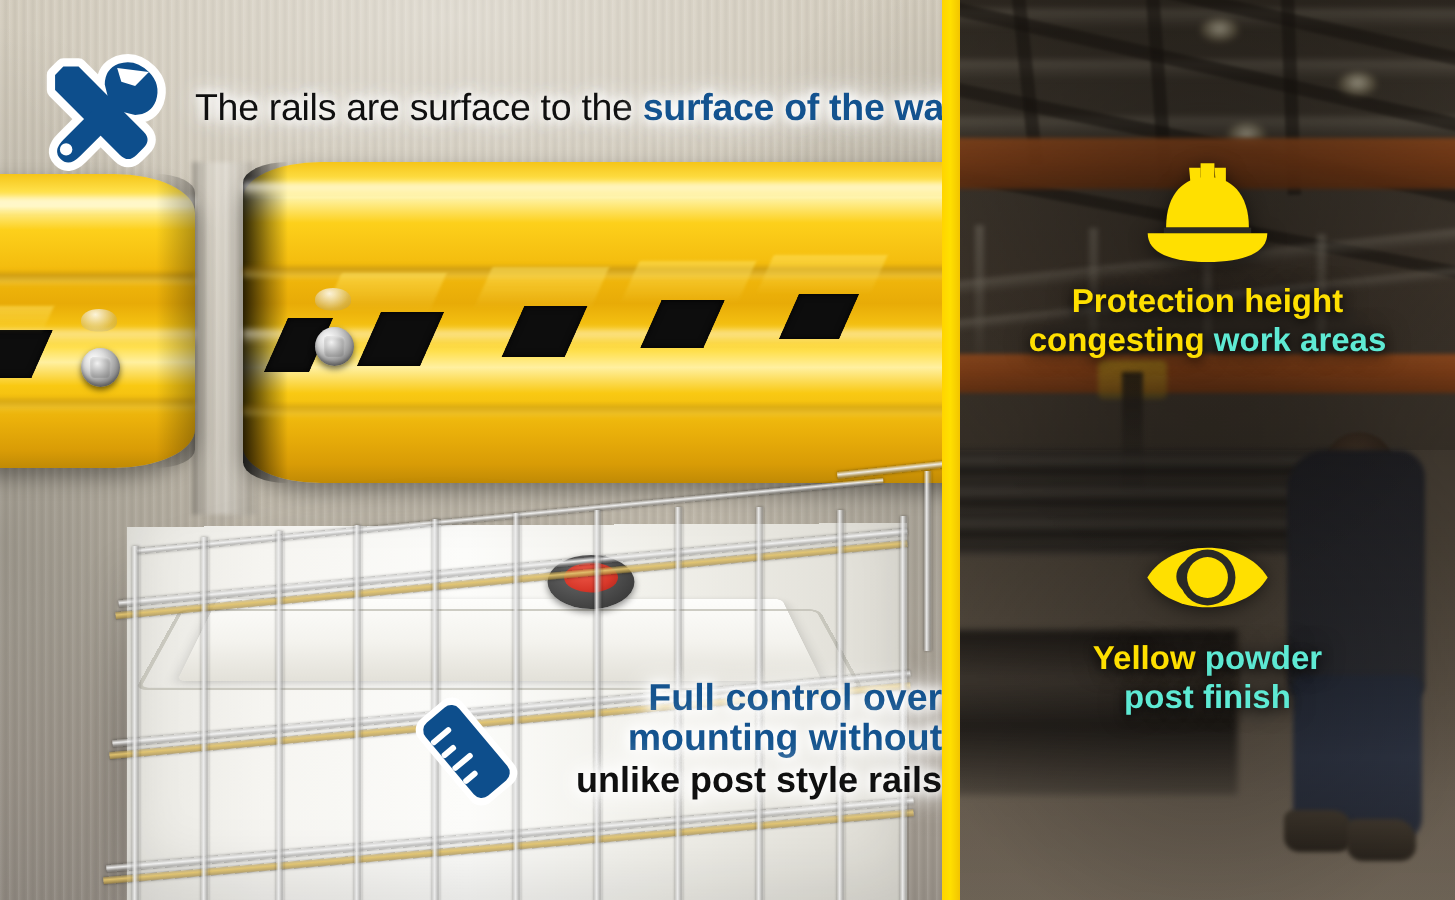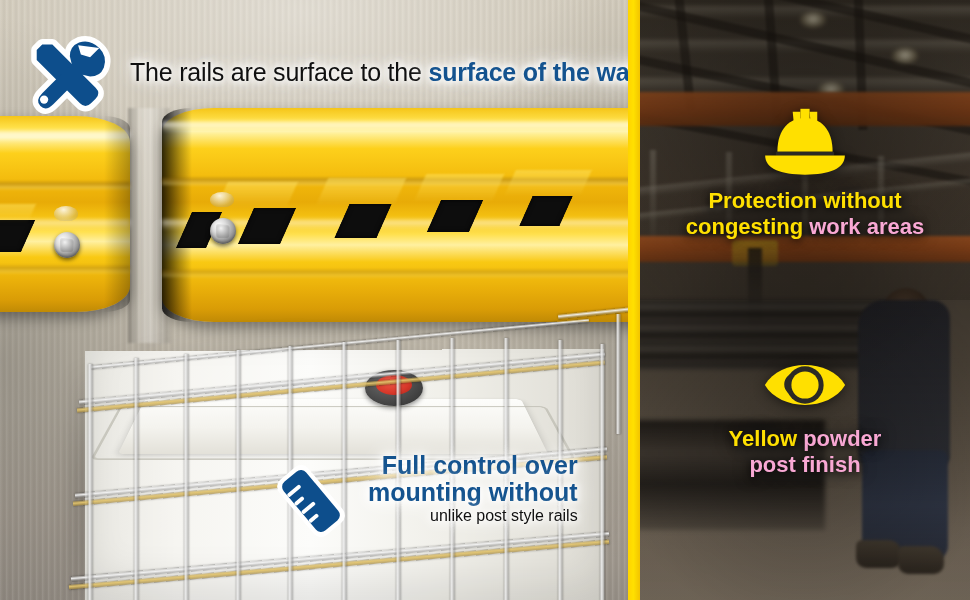--- a/index.html
+++ b/index.html
@@ -329,42 +329,42 @@
     display:flex; align-items:flex-start; gap:14px;
     z-index:20;
   }
   #bottom-text { text-align:right; }
   #bottom-text .line1,
   #bottom-text .line2 {
     font-size:25px; font-weight:bold; line-height:1.08;
     white-space:nowrap;
   }
   #bottom-text .line3 {
-    font-size:16px; font-weight:normal; line-height:1.18;
-    white-space:nowrap; margin-top:1px;
+    font-size:24px; font-weight:bold; line-height:1.18;
+    white-space:nowrap; margin-top:1px;margin-left:16px;
   }
 
   .right-callout {
     position:absolute; left:0; width:330px;
     display:flex; flex-direction:column; align-items:center;
     z-index:20;
   }
   #callout-protection { top:104px; }
   #callout-finish     { top:354px; }
 
   .right-text {
     text-align:center; margin-top:10px;
     text-shadow:0 2px 7px rgba(0,0,0,0.75), 0 0 16px rgba(0,0,0,0.55);
   }
   .right-text .rl {
     font-size:22px; font-weight:bold; line-height:1.16;
     white-space:nowrap;
   }
   .hl-yellow { color:#ffe000; }
-  .hl-white  { color:#f9a8d4; }
+  .hl-white  { color:#5eead4; }
 
   .icon-svg { display:block; filter:drop-shadow(0 2px 6px rgba(0,0,0,0.55)); }
   .icon-svg-plain { display:block; }
 </style>
 </head>
 <body>
 
 <div id="banner">
 
   <div id="left-panel">
@@ -525,21 +525,21 @@
         <svg class="icon-svg" width="92" height="74" viewBox="0 0 120 96">
           <path d="M44 10 h10 v22 h-8 z" fill="#ffe000"></path>
           <path d="M66 10 h10 v22 h-8 z" fill="#ffe000"></path>
           <path d="M54 6 h12 v26 h-12 z" fill="#ffe000"></path>
           <path d="M24 62 C24 32 40 18 60 18 C80 18 96 32 96 62 Z" fill="#ffe000"></path>
           <rect x="22" y="62" width="76" height="5" fill="#2b2a25"></rect>
           <path d="M8 67 H112 C112 84 92 92 60 92 C28 92 8 84 8 67 Z" fill="#ffe000"></path>
         </svg>
       </span>
       <div class="right-text">
-        <div class="rl"><span class="hl-yellow">Protection without</span></div>
+        <div class="rl"><span class="hl-yellow">Protection height</span></div>
         <div class="rl"><span class="hl-yellow">congesting</span><span class="hl-white"> work areas</span></div>
       </div>
     </div>
 
     <div class="right-callout" id="callout-finish">
       <span>
         <svg class="icon-svg" width="86" height="62" viewBox="0 0 120 86">
           <path d="M4 43 C26 6 94 6 116 43 C94 80 26 80 4 43 Z" fill="#ffe000"></path>
           <circle cx="60" cy="43" r="26" fill="#2b2a25"></circle>
           <path d="M60 24 A19 19 0 1 0 60 62 A19 19 0 1 1 60 24 Z" fill="#ffe000"></path>

